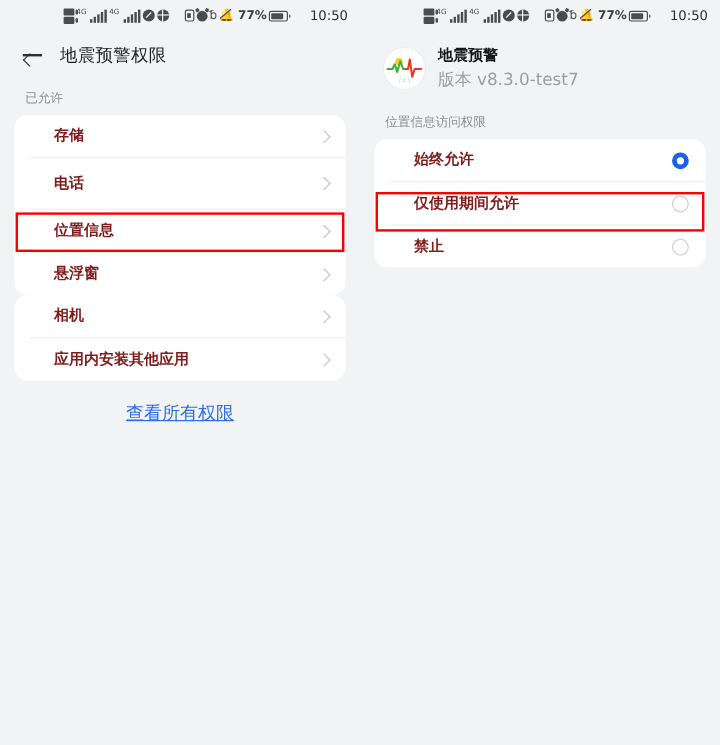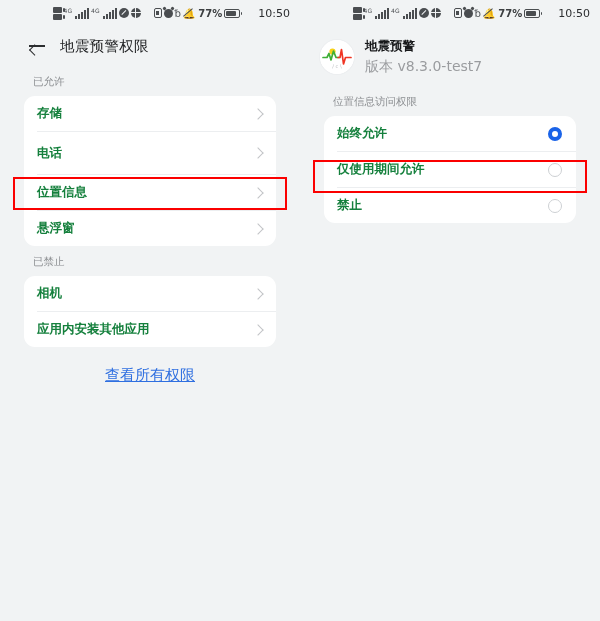--- a/index.html
+++ b/index.html
@@ -223,21 +223,21 @@
     background: #4a4d50;
     border-radius: 1px;
   }
   .clock { font-size: 11px; color: #2b2d2f; margin-left: 15px; }
 
   
   .appbar {
     height: 40px;
     display: flex;
     align-items: center;
-    padding-left: 28px;
+    padding-left: 18px;
     gap: 14px;
   }
   .back-arrow {
     width: 18px;
     height: 18px;
     position: relative;
     cursor: pointer;
   }
   .back-arrow::before {
     content: "";
@@ -261,21 +261,22 @@
     transform-origin: left bottom;
   }
   .appbar-title {
     font-size: 14.5px;
     color: #1c1d1f;
     letter-spacing: .3px;
   }
 
   
   .content {
-    padding: 0 24px;
+    padding: 0 12px;
+    font-family: Liberation Mono, monospace;
   }
   .section-label {
     font-size: 10.5px;
     color: #8b8e91;
     padding: 9px 9px 7px 9px;
   }
   .card {
     background: #ffffff;
     border-radius: 11px;
     overflow: hidden;
@@ -287,22 +288,23 @@
     justify-content: space-between;
     padding: 0 12px 0 13px;
     min-height: 35px;
     position: relative;
     box-sizing: border-box;
   }
   .row.tall { min-height: 42px; }
   .row-texts { display: flex; flex-direction: column; gap: 2px; }
   .row-title {
     font-size: 12.5px;
-    color: #15803d;
+    color: #7f1d1d;
     font-weight: bold;
+    margin-left: 20px;
   }
   .row-sub {
     font-size: 9.5px;
     color: #9a9c9f;
   }
   .divider {
     height: 1px;
     background: #eceef0;
     margin-left: 13px;
   }
@@ -461,21 +463,20 @@
           <div class="divider"></div>
 
           <div class="row">
             <div class="row-texts">
               <span class="row-title">悬浮窗</span>
             </div>
             <span class="chevron"></span>
           </div>
         </div>
 
-        <div class="section-label">已禁止</div>
 
         <div class="card">
           <div class="row">
             <div class="row-texts">
               <span class="row-title">相机</span>
             </div>
             <span class="chevron"></span>
           </div>
           <div class="divider"></div>
           <div class="row">

